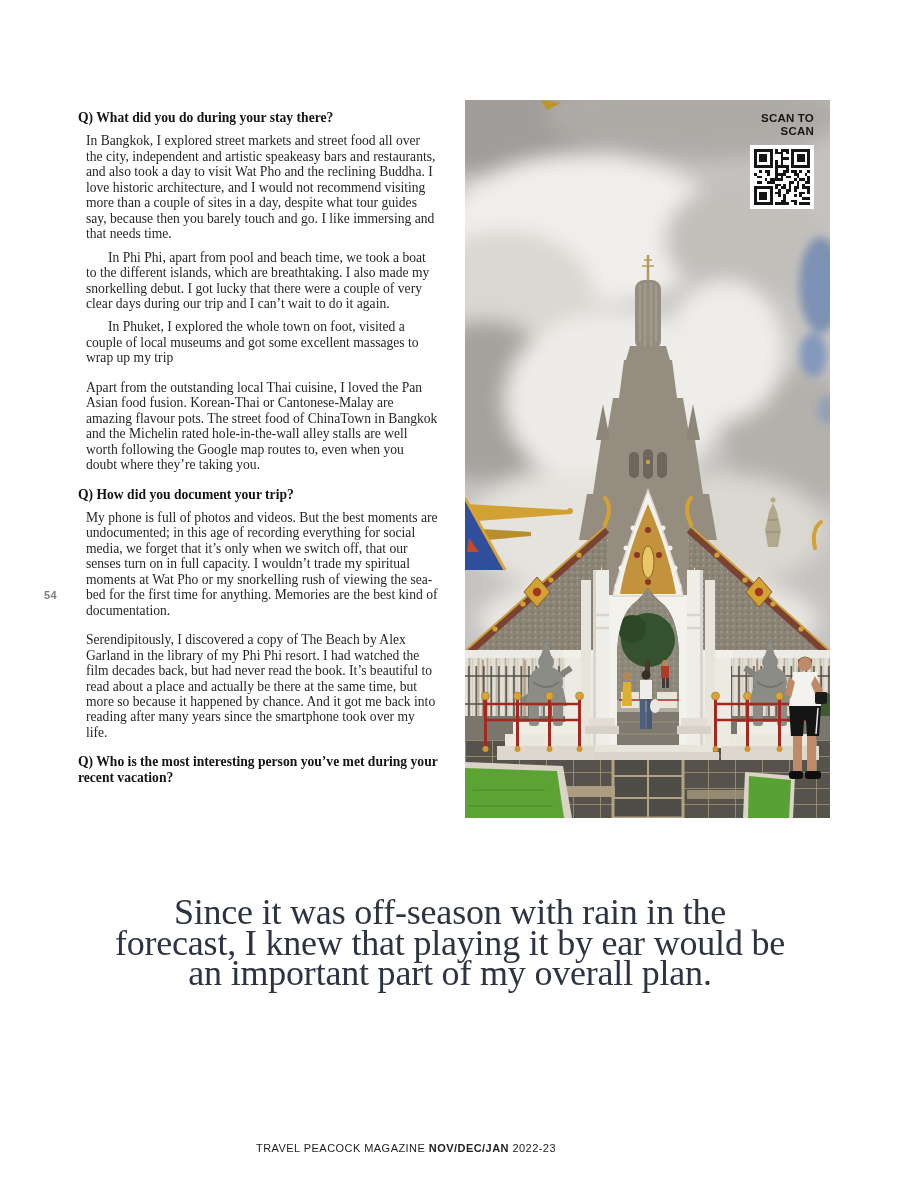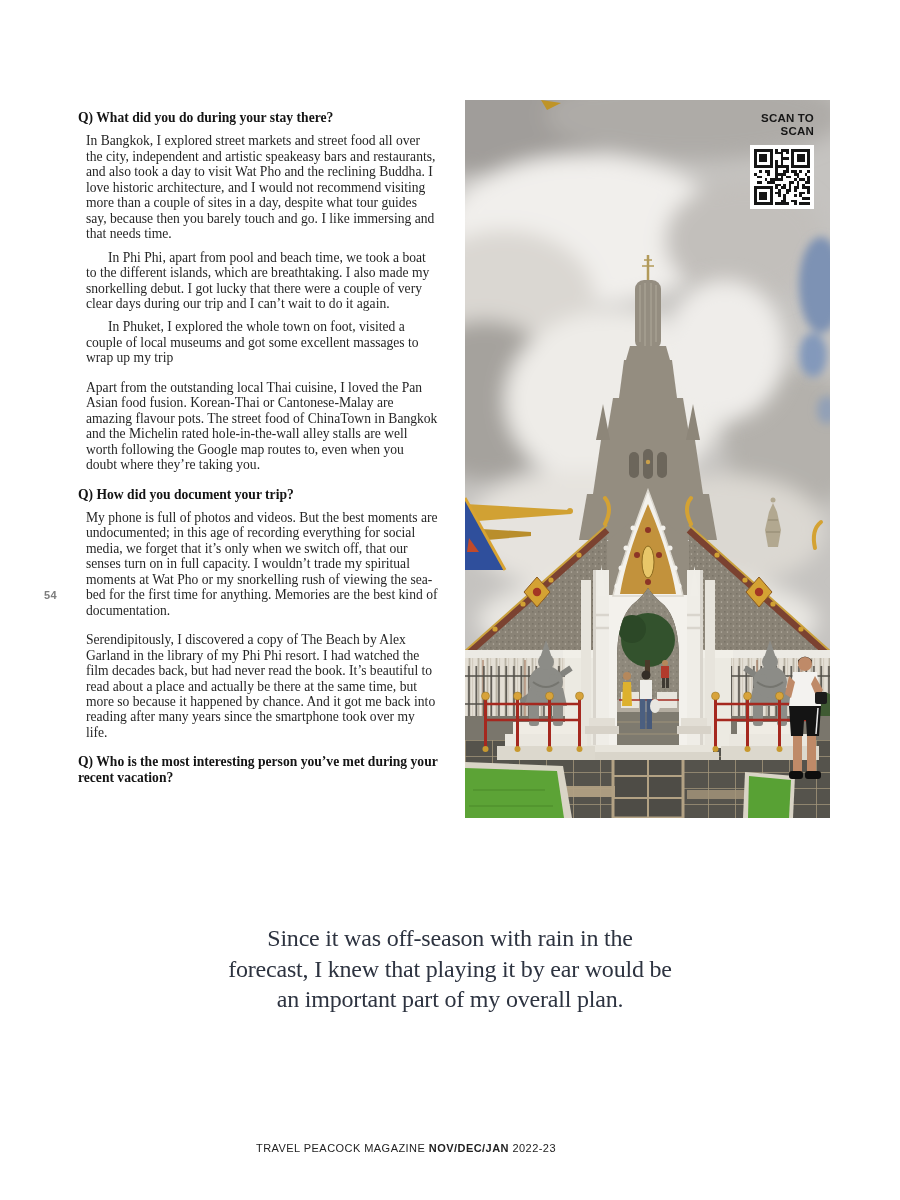--- a/index.html
+++ b/index.html
@@ -13,22 +13,22 @@
   .qa-q{font-weight:bold;color:#141414;}
   .qa-p{margin:8px;}
   .qa-p.indent{text-indent:22px;}
   .photo-wrap{position:absolute;left:465px;top:100px;width:365px;height:718px;}
   .photo-wrap svg.scene{position:absolute;left:0;top:0;width:100%;height:100%;display:block;}
   .qr-overlay{position:absolute;top:12px;right:16px;text-align:right;z-index:5;padding-left:29px;}
   .qr-label{font-family:"Liberation Sans",sans-serif;font-weight:700;font-size:11.5px;
        line-height:1.12;color:#161616;letter-spacing:.2px;}
   .qr-box{margin-top:7px;margin-left:auto;width:56px;height:56px;background:#ffffff;padding:4px;}
   .qr-box svg{display:block;width:56px;height:56px;}
-  .pull-quote{position:absolute;left:110px;top:923px;width:680px;text-align:center;
-       font-size:24px;line-height:30.5px;color:#2d3340;letter-spacing:-0.2px;white-space:pre-line;}
+  .pull-quote{position:absolute;left:110px;top:897px;width:680px;text-align:center;
+       font-size:36px;line-height:30.5px;color:#2d3340;letter-spacing:-0.2px;white-space:pre-line;}
   .footer{position:absolute;left:0;top:1142px;width:812px;text-align:center;
        font-family:"Liberation Sans",sans-serif;font-size:11px;letter-spacing:.45px;color:#222;}
   .footer .fb{font-weight:700;}
 </style>
 </head>
 <body>
 
 <div class="page-number">54</div>
 
 <div class="article">

